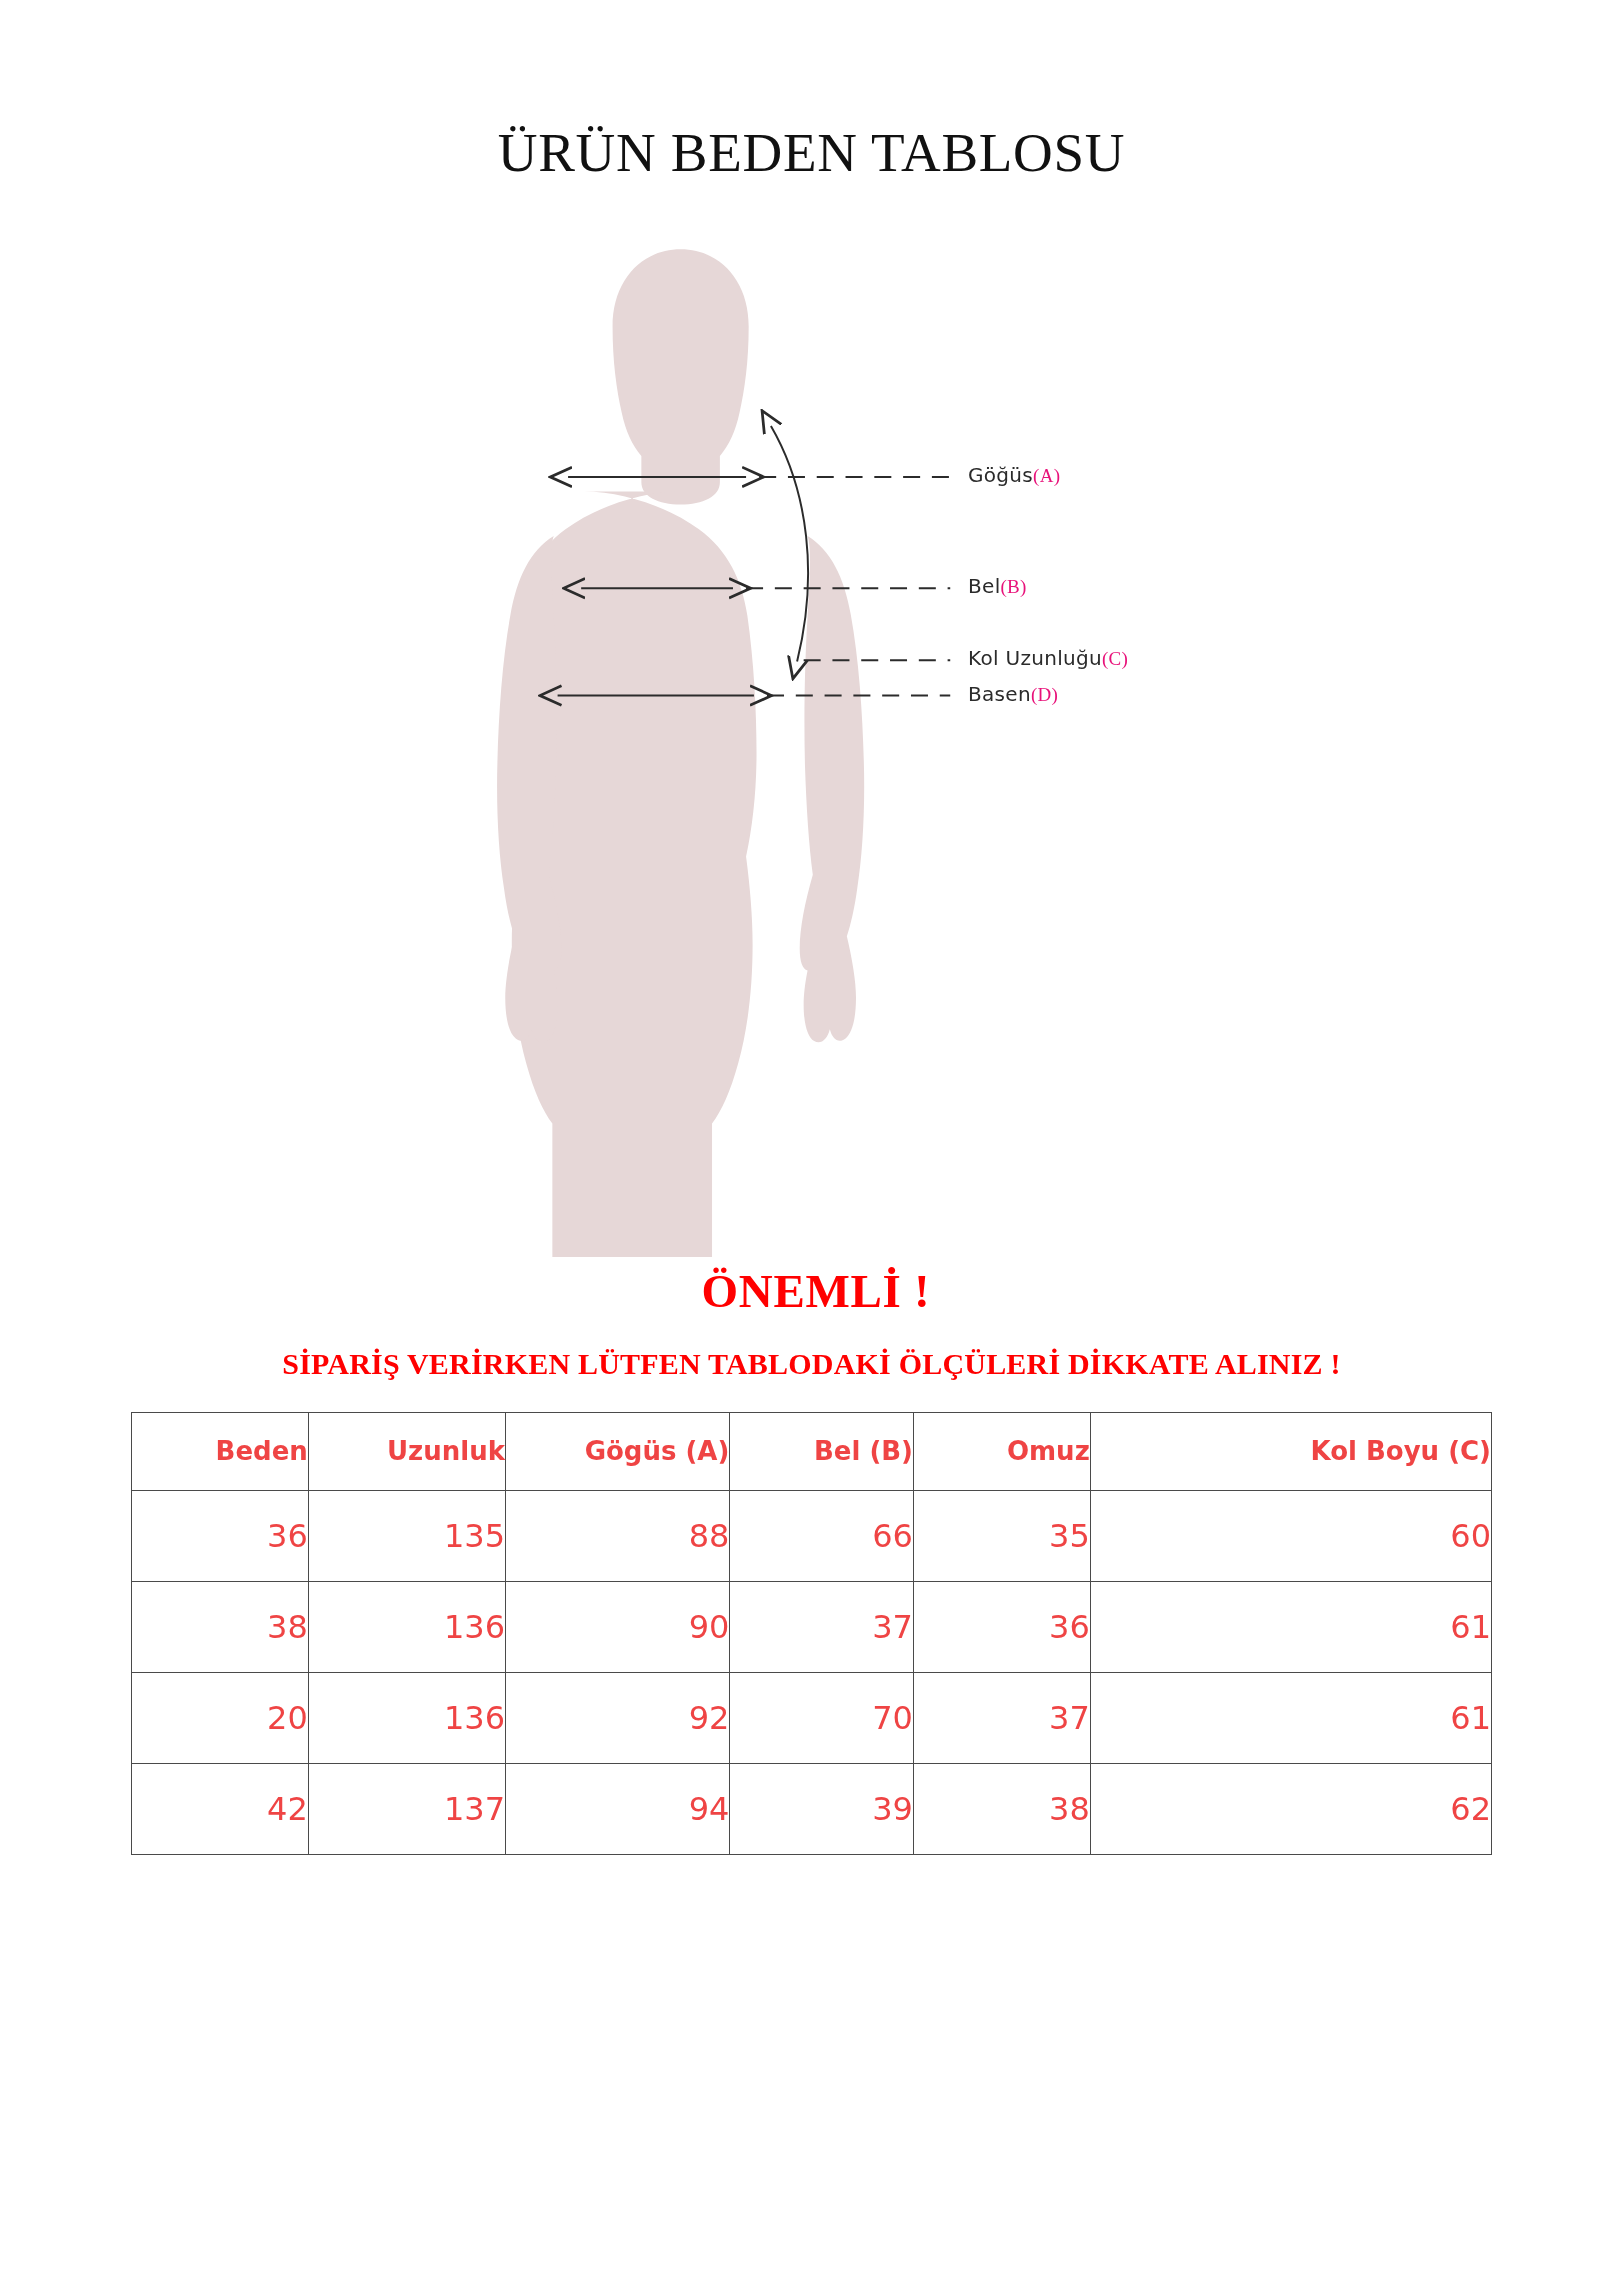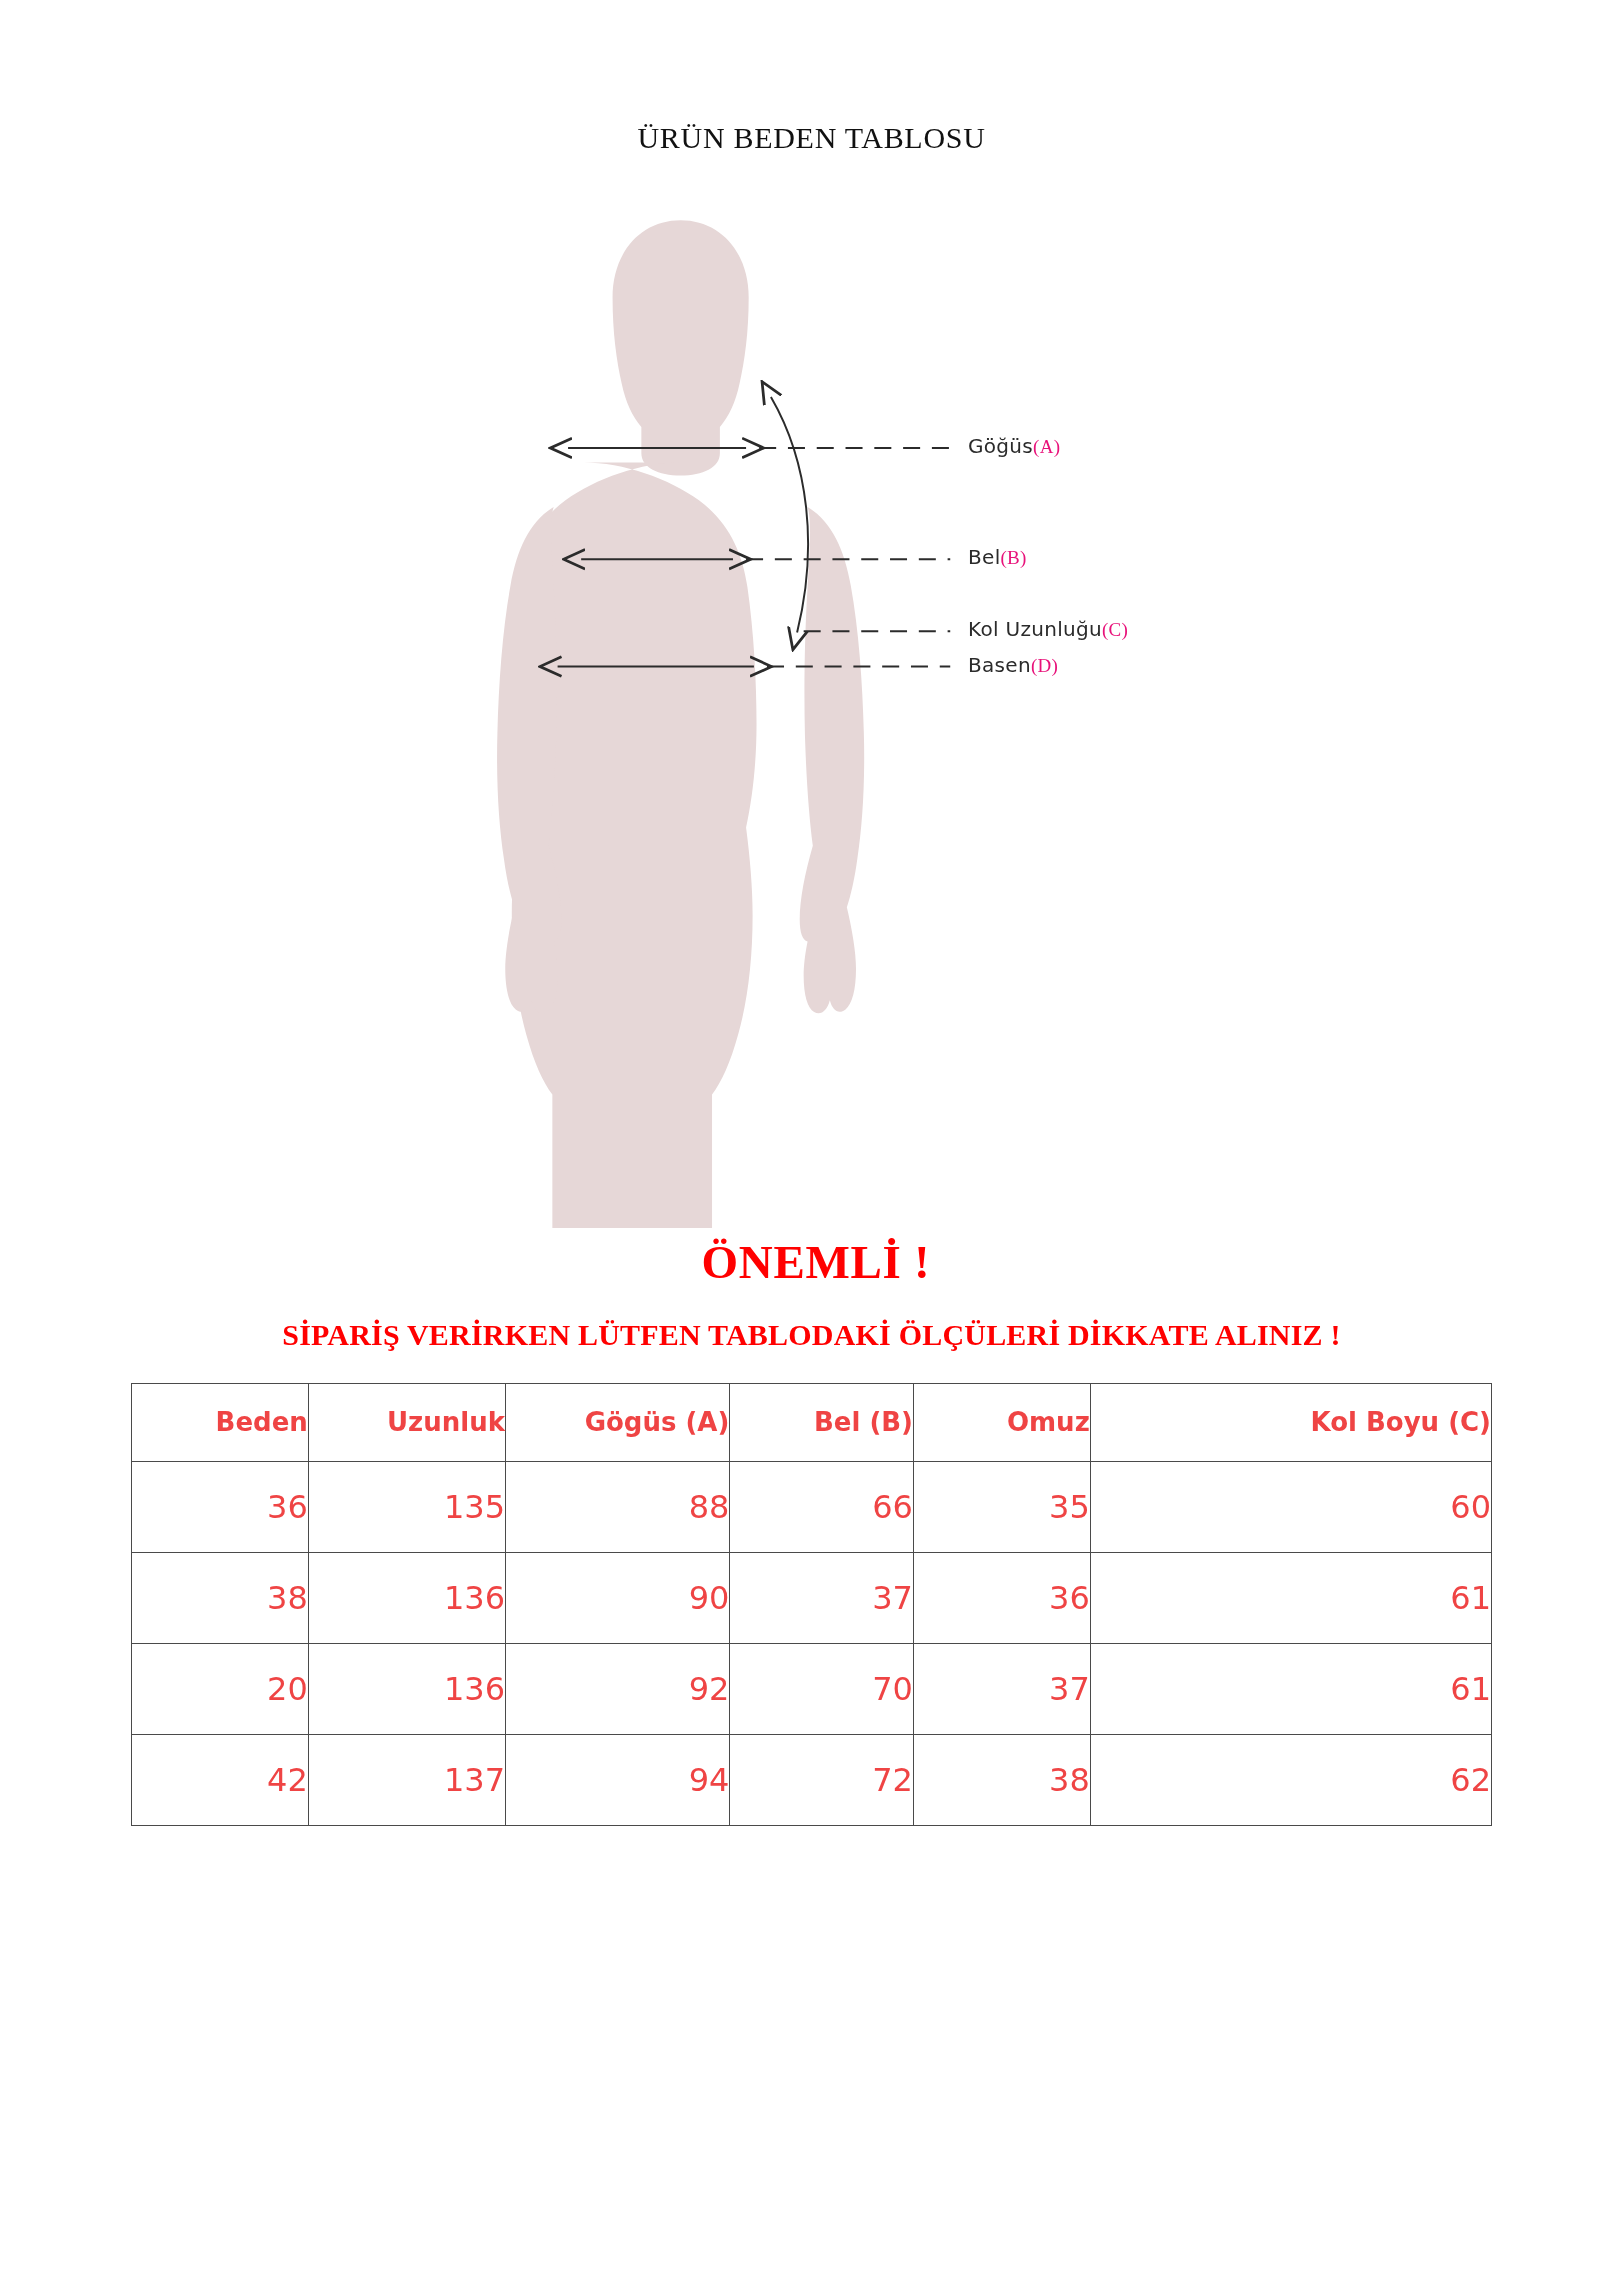--- a/index.html
+++ b/index.html
@@ -18,21 +18,21 @@
     position: relative;
     width: 1623px;
     height: 2295px;
     box-sizing: border-box;
   }
 
   
   .title {
     text-align: center;
     font-family: "Liberation Serif", serif;
-    font-size: 30px;
+    font-size: 55px;
     letter-spacing: 0.7px;
     color: #111111;
     margin-top: 121px;
     font-weight: 400;
   }
 
   
   .figure-area {
     position: relative;
     width: 1583px;
@@ -287,21 +287,21 @@
           <td>136</td>
           <td>92</td>
           <td>70</td>
           <td>37</td>
           <td>61</td>
         </tr>
         <tr>
           <td>42</td>
           <td>137</td>
           <td>94</td>
-          <td>72</td>
+          <td>39</td>
           <td>38</td>
           <td>62</td>
         </tr>
       </tbody>
     </table>
   </div>
 
 </div>
 
 

